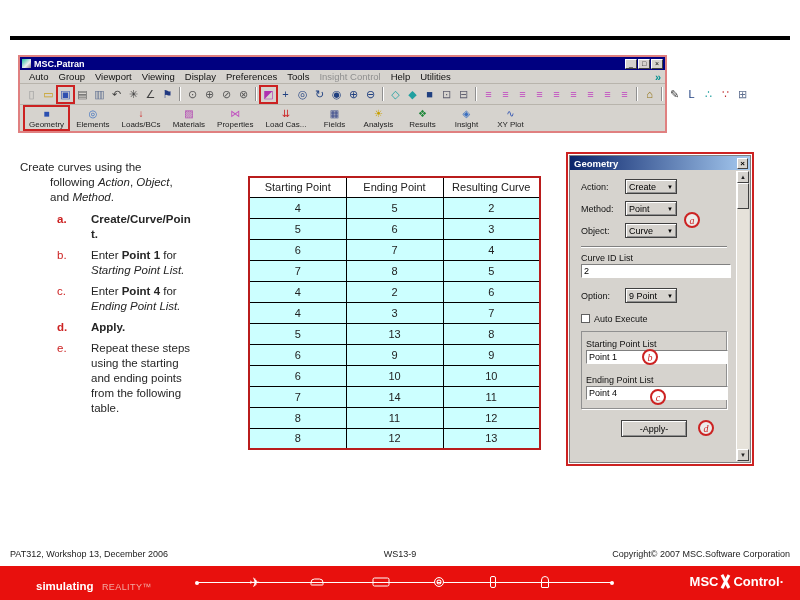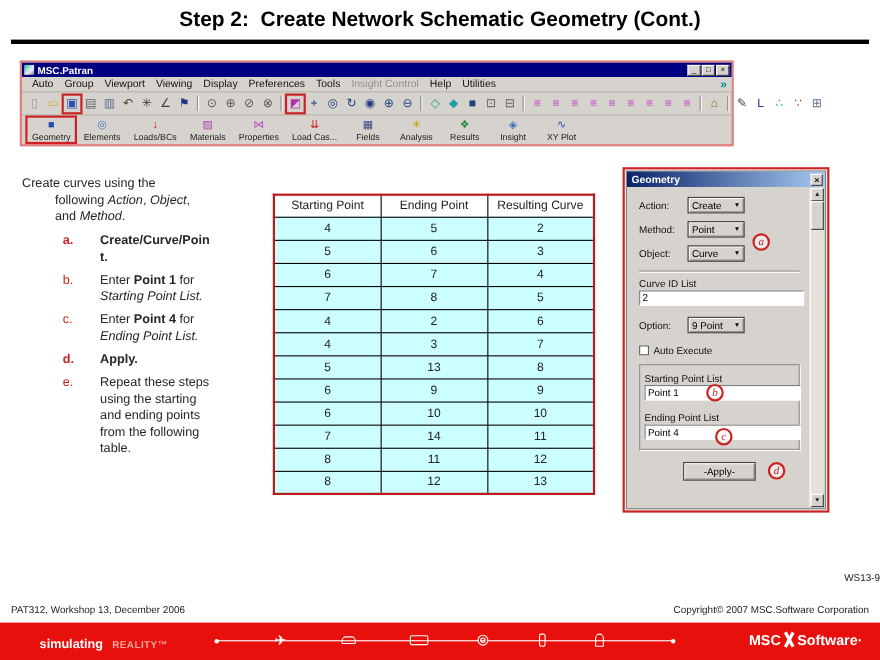--- a/index.html
+++ b/index.html
@@ -75,28 +75,28 @@
   .cblabel{font-size:9px;color:#111}
   .gbox{margin:7px 2px 0;border:1px solid #909090;box-shadow:1px 1px 0 #fff;padding:2px 4px 8px}
   .gbox .pinput{width:142px;margin-left:0}
   .gbox .flabel2{margin-left:0}
   .gbox .mt{margin-top:11px}
   .applybtn{display:block;margin:11px auto 0;width:66px;height:17px;background:#d6d3ce;border:1px solid #404040;box-shadow:inset 1px 1px 0 #fff,inset -1px -1px 0 #909090;font-size:9px;color:#000;font-family:"Liberation Sans",sans-serif}
   .callout{position:absolute;width:16px;height:16px;border:2px solid var(--callout-red);border-radius:50%;color:var(--callout-red);font-size:10px;font-family:"Liberation Serif",serif;font-style:italic;display:flex;align-items:center;justify-content:center;background:rgba(255,255,255,.55)}
 
   
   .footer-left{position:absolute;left:10px;top:549px;font-size:9px;color:#222}
-  .footer-center{position:absolute;left:0;top:520px;width:100%;text-align:right;font-size:9px;color:#222}
+  .footer-center{position:absolute;left:0;top:549px;width:100%;text-align:center;font-size:9px;color:#222}
   .footer-right{position:absolute;right:10px;top:549px;font-size:9px;color:#222}
 
   
   #brandbar{position:absolute;left:0;top:566px;width:800px;height:34px;background:var(--brand-red)}
   .sim{position:absolute;left:36px;top:10px;white-space:nowrap}
   .simb{color:#fff;font-weight:bold;font-size:11.5px}
-  .simr{color:#f2a9a2;font-weight:bold;font-size:9px;letter-spacing:.4px;margin-left:4px}
+  .simr{color:#f2a9a2;font-weight:normal;font-size:9px;letter-spacing:.4px;margin-left:4px}
   .brand-line{position:absolute;left:197px;top:16px;width:415px;height:1px;background:#fff}
   .brand-line::before,.brand-line::after{content:"";position:absolute;top:-1.5px;width:4px;height:4px;border-radius:50%;background:#fff}
   .brand-line::before{left:-2px}.brand-line::after{right:-2px}
   .bic{position:absolute;top:0;transform:translate(-50%,-50%);color:#fff;display:block}
   .bic:nth-of-type(1){left:58px}.bic:nth-of-type(2){left:120px}.bic:nth-of-type(3){left:184px}
   .bic:nth-of-type(4){left:242px}.bic:nth-of-type(5){left:296px}.bic:nth-of-type(6){left:348px}
   .airplane-icon{font-size:13px;line-height:1}
   .car-icon{width:13px;height:7px;border:1px solid #fff;border-radius:4px 4px 1px 1px}
   .train-icon{width:17px;height:9px;border:1px solid #fff;border-radius:2px}
   .gear-icon{width:10px;height:10px;border:1px solid #fff;border-radius:50%;box-shadow:inset 0 0 0 1.5px var(--brand-red),inset 0 0 0 2.5px #fff}
@@ -105,21 +105,20 @@
   .msc-logo{position:absolute;right:16px;top:8px;display:flex;align-items:center;color:#fff;font-weight:bold;font-size:13px}
   .mscx{position:relative;width:13px;height:15px;margin:0 1px}
   .mscx::before,.mscx::after{content:"";position:absolute;left:5px;top:0;width:2.5px;height:15px;background:#fff}
   .mscx::before{transform:rotate(28deg)}.mscx::after{transform:rotate(-28deg)}
 </style>
 </head>
 <body>
 
 <div id="slide">
 
-  <div class="title">Step 2:  Create Network Schematic Geometry (Cont.)</div>
   <div class="title-rule"></div>
 
   <div id="pwin">
     <div class="ptitle">
       <span class="appico"></span>
       <span class="ptext">MSC.Patran</span>
       <span class="wbtns">
         <span class="wbtn">_</span>
         <span class="wbtn">□</span>
         <span class="wbtn">×</span>
@@ -414,17 +413,17 @@
         <span class="bic airplane-icon">✈</span>
         <span class="bic car-icon"></span>
         <span class="bic train-icon"></span>
         <span class="bic gear-icon"></span>
         <span class="bic bottle-icon"></span>
         <span class="bic person-icon"></span>
       </div>
     <div class="msc-logo">
       <span>MSC</span>
       <span class="mscx"></span>
-      <span>Software·</span>
+      <span>Control·</span>
     </div>
   </div>
 
 </div>
 
 </body></html>

